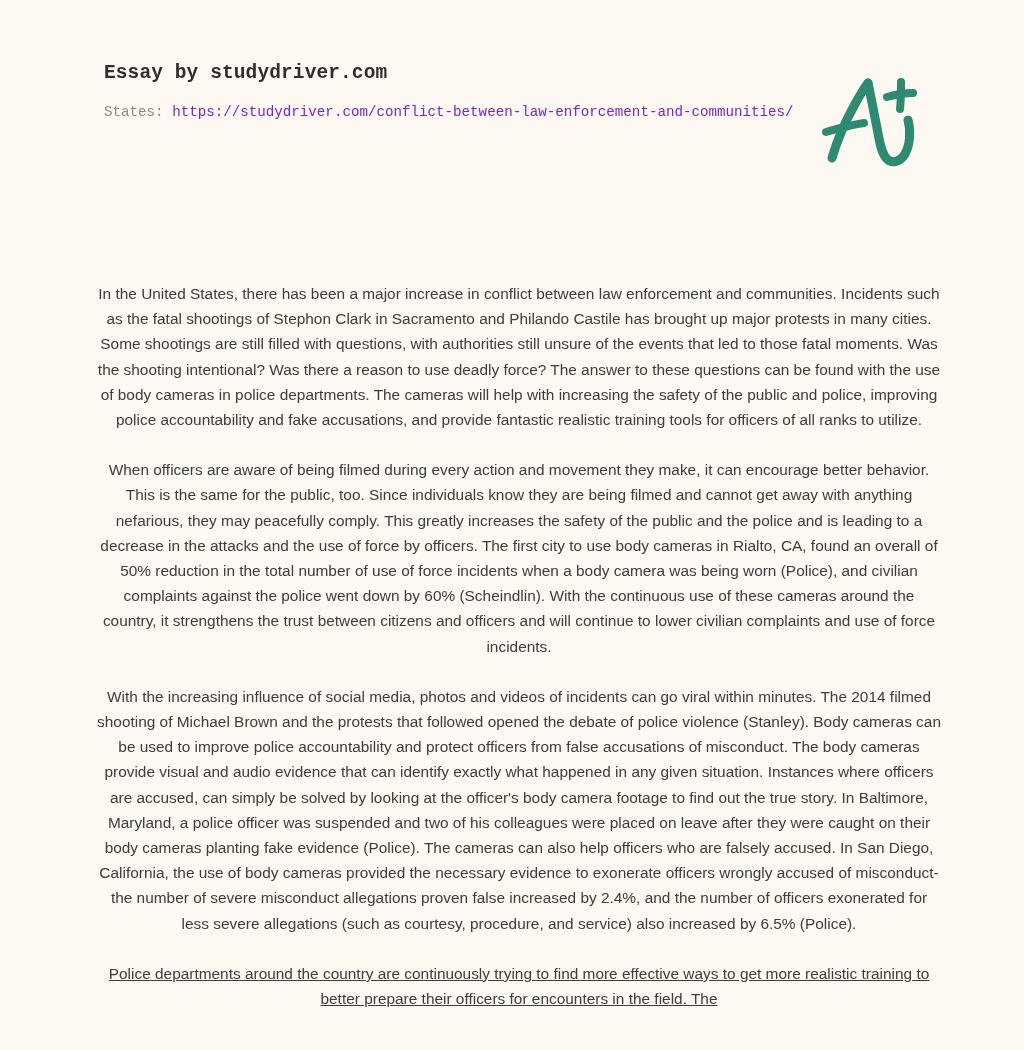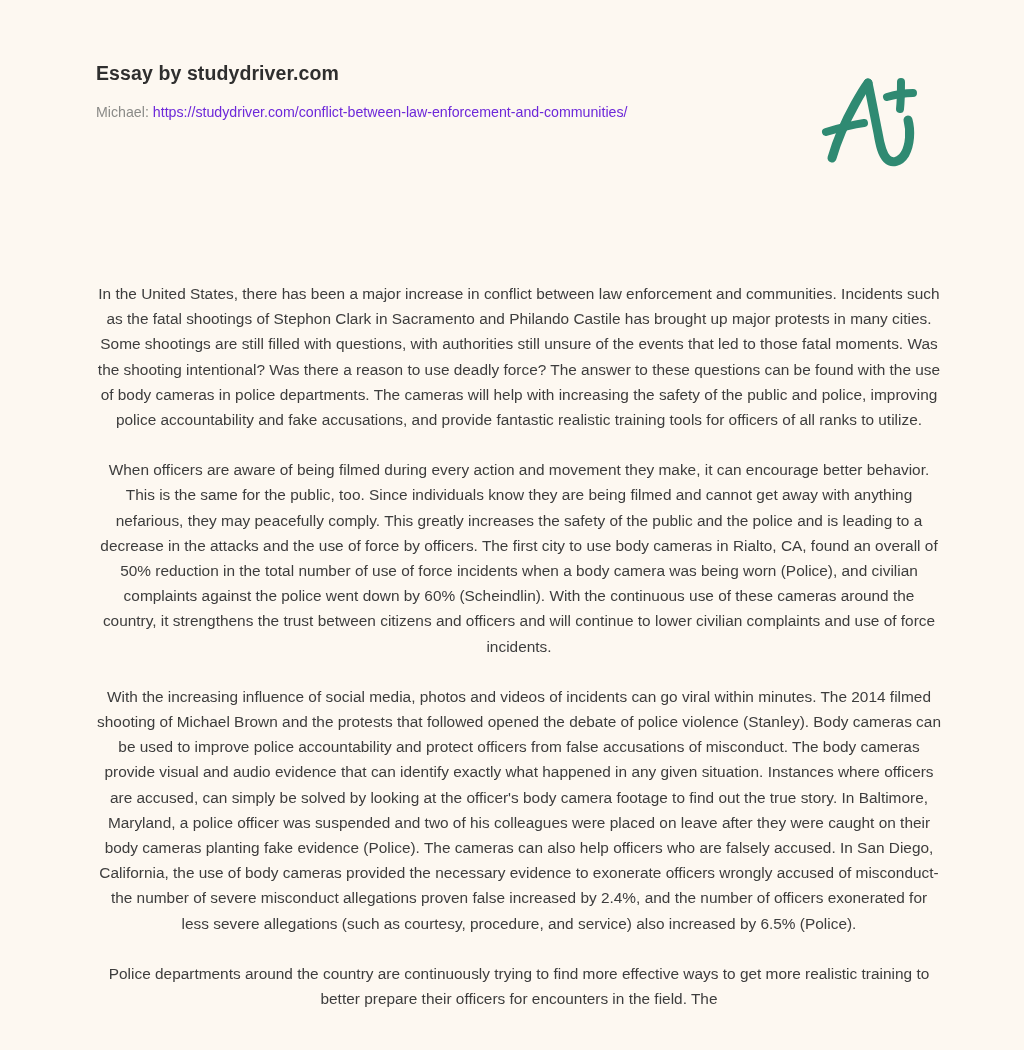--- a/index.html
+++ b/index.html
@@ -27,23 +27,24 @@
   .header {
     position: absolute;
     left: 0;
     top: 0;
     width: 1024px;
     height: 185px;
   }
 
   .brand-block {
     position: absolute;
-    left: 96px;
+    left: 104px;
     top: 62px;
     width: 700px;
+    font-family: Liberation Mono, monospace;
   }
 
   .brand-title {
     font-size: 19.5px;
     font-weight: bold;
     color: #2f2f2f;
     letter-spacing: 0.1px;
     line-height: 1.2;
     margin: 0;
   }
@@ -100,34 +101,35 @@
     margin: 0 0 25px 0;
     font-size: 15.4px;
     line-height: 25.2px;
     color: #3d3d3d;
     text-align: center;
     letter-spacing: 0.01px;
   }
 
   .article-body p:last-child {
     margin-bottom: 0;
+    text-decoration: underline;
   }
 </style>
 </head>
 <body>
 
 <div class="page">
 
   <div class="header">
 
     <div class="brand-block">
       <div class="brand-title">Essay by studydriver.com</div>
 
       <div class="source-line">
-        <span class="source-label">Michael:</span>
+        <span class="source-label">States:</span>
         <a class="source-url" href="#">https://studydriver.com/conflict-between-law-enforcement-and-communities/</a>
       </div>
     </div>
 
     <div class="logo">
       <svg viewBox="0 0 112 104" xmlns="http://www.w3.org/2000/svg">
         <g fill="none" stroke="#2f8a72" stroke-linecap="round" stroke-linejoin="round">
 
           <path d="M20 92 C24 78, 33 56, 43 38 C48 29, 52 22, 56 17" stroke-width="9"></path>
 

